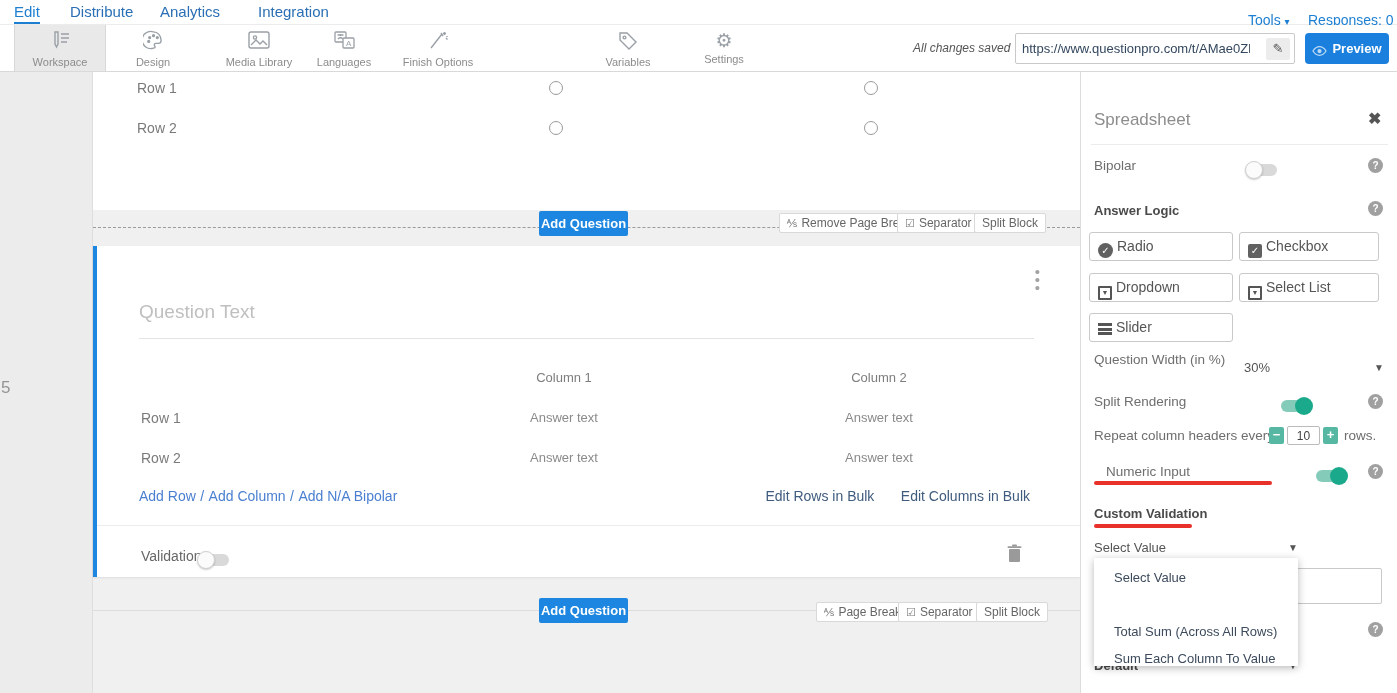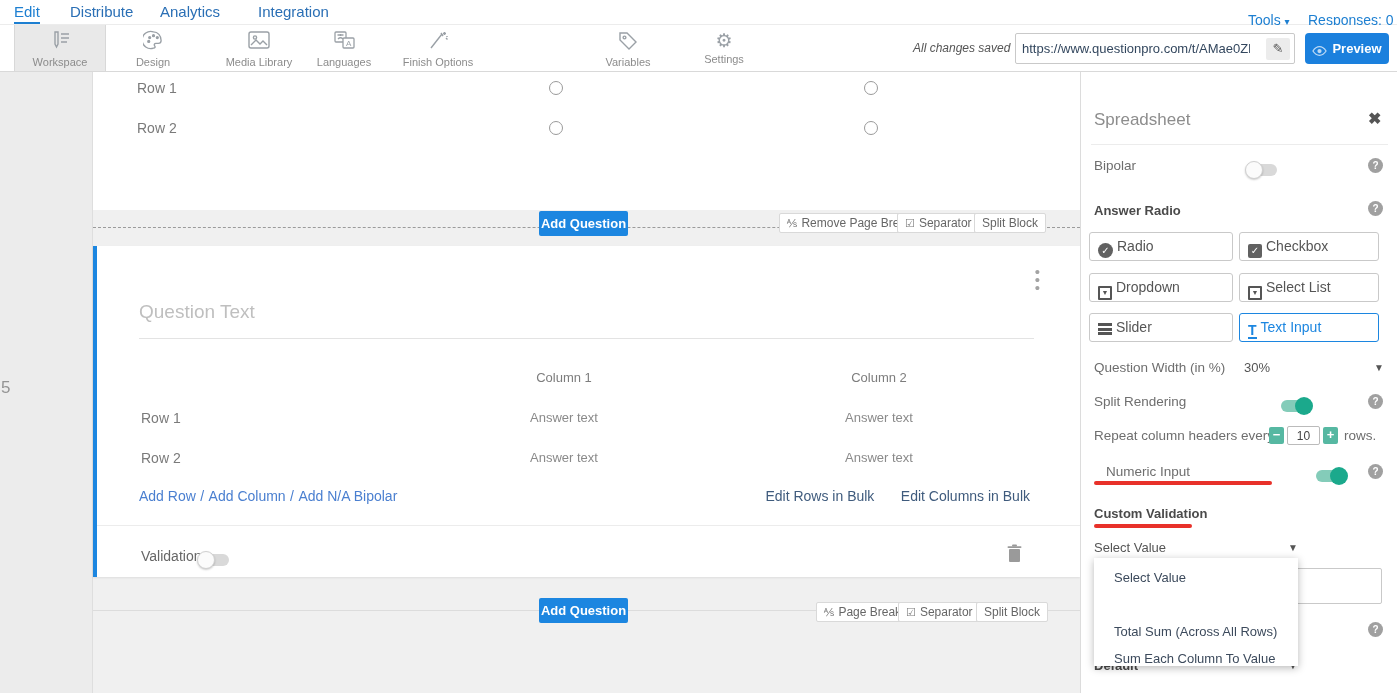--- a/index.html
+++ b/index.html
@@ -269,32 +269,31 @@
   <span class="abs sb-title">Spreadsheet</span>
   <span class="abs sb-close">✖</span>
   <div class="abs sb-divider"></div>
 
   
   <span class="abs sb-label" style="left:13px;top:86px">Bipolar</span>
   <span class="abs switch off" style="left:166px;top:90px"><span class="knob"></span></span>
   <span class="abs help" style="left:287px;top:86px">?</span>
 
   
-  <span class="abs sb-bold" style="left:13px;top:131px">Answer Radio</span>
+  <span class="abs sb-bold" style="left:13px;top:131px">Answer Logic</span>
   <span class="abs help" style="left:287px;top:129px">?</span>
 
   <div class="abs atype" style="left:8px;top:160px;width:144px"><span class="aico ico-radio">✓</span><span>Radio</span></div>
   <div class="abs atype" style="left:158px;top:160px;width:140px"><span class="aico ico-check">✓</span><span>Checkbox</span></div>
   <div class="abs atype" style="left:8px;top:201px;width:144px"><span class="aico ico-drop">▼</span><span>Dropdown</span></div>
   <div class="abs atype" style="left:158px;top:201px;width:140px"><span class="aico ico-drop">▼</span><span>Select List</span></div>
   <div class="abs atype" style="left:8px;top:241px;width:144px"><span class="aico ico-slider"></span><span>Slider</span></div>
-  <div class="abs atype sel" style="left:158px;top:241px;width:140px"><span class="aico ico-text">T</span><span>Text Input</span></div>
-
-  
-  <span class="abs sb-label" style="left:13px;top:288px">Question Width (in %)</span>
+
+  
+  <span class="abs sb-label" style="left:13px;top:280px">Question Width (in %)</span>
   <span class="abs" style="left:163px;top:288px;font-size:13px;color:#555">30%</span>
   <span class="abs caret" style="left:293px;top:290px">▼</span>
 
   
   <span class="abs sb-label" style="left:13px;top:322px">Split Rendering</span>
   <span class="abs switch on" style="left:166px;top:326px"><span class="knob"></span></span>
   <span class="abs help" style="left:287px;top:322px">?</span>
 
   
   <span class="abs sb-label" style="left:13px;top:356px">Repeat column headers every</span>

